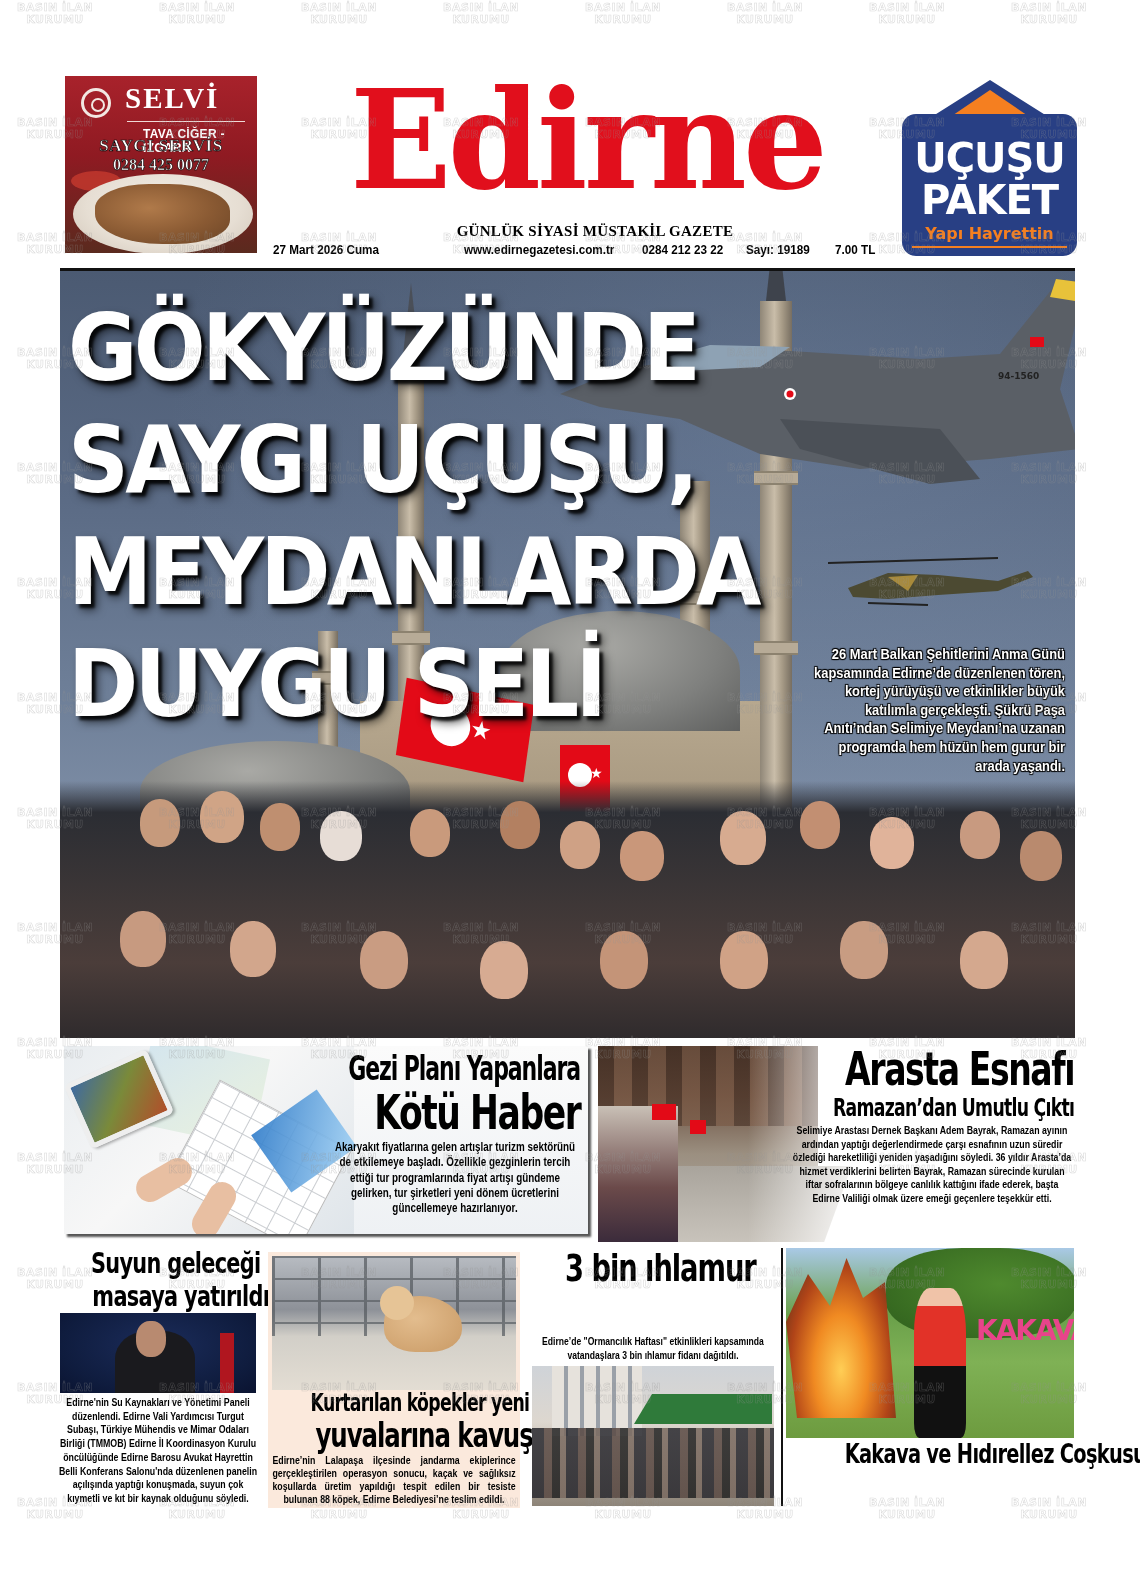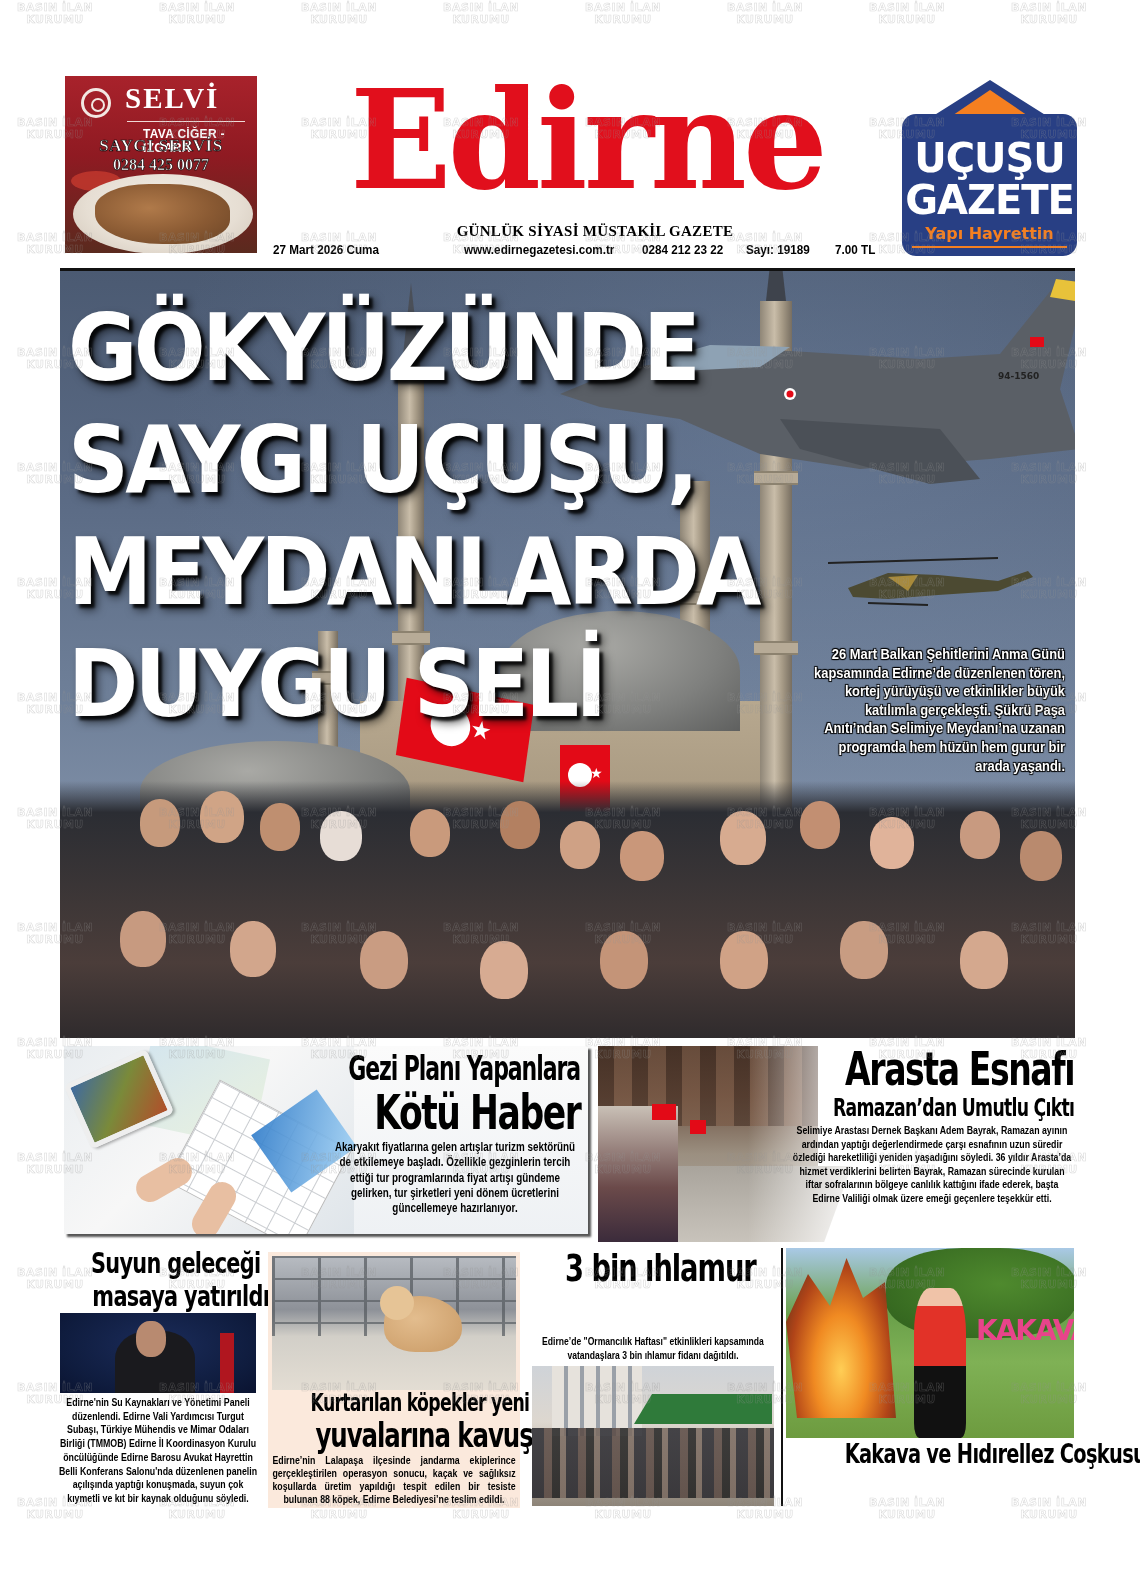--- a/index.html
+++ b/index.html
@@ -203,21 +203,21 @@
 <div class="infobar" style="left:746px;">Sayı: 19189</div>
 <div class="infobar" style="left:835px;">7.00 TL</div>
 
 <div class="ad-right">
   <svg class="roof" viewBox="0 0 152 60">
     <polygon points="76,0 152,48 140,56 76,16 12,56 0,48" fill="#283f84"></polygon>
     <polygon points="76,10 132,48 20,48" fill="#f57f20"></polygon>
   </svg>
   <div class="box"></div>
   <div class="l1">UÇUŞU</div>
-  <div class="l2">GAZETE</div>
+  <div class="l2">PAKET</div>
   <div class="l3">Yapı Hayrettin</div>
   <div class="l3u"></div>
 </div>
 
 <div class="hero">
   <div class="sky-shade"></div>
 
   <div class="minaret" style="left:338px; top:100px; width:26px; height:560px;">
     <div class="cone" style="top:-88px;"></div>
     <div class="balcony" style="top:260px;"></div>

